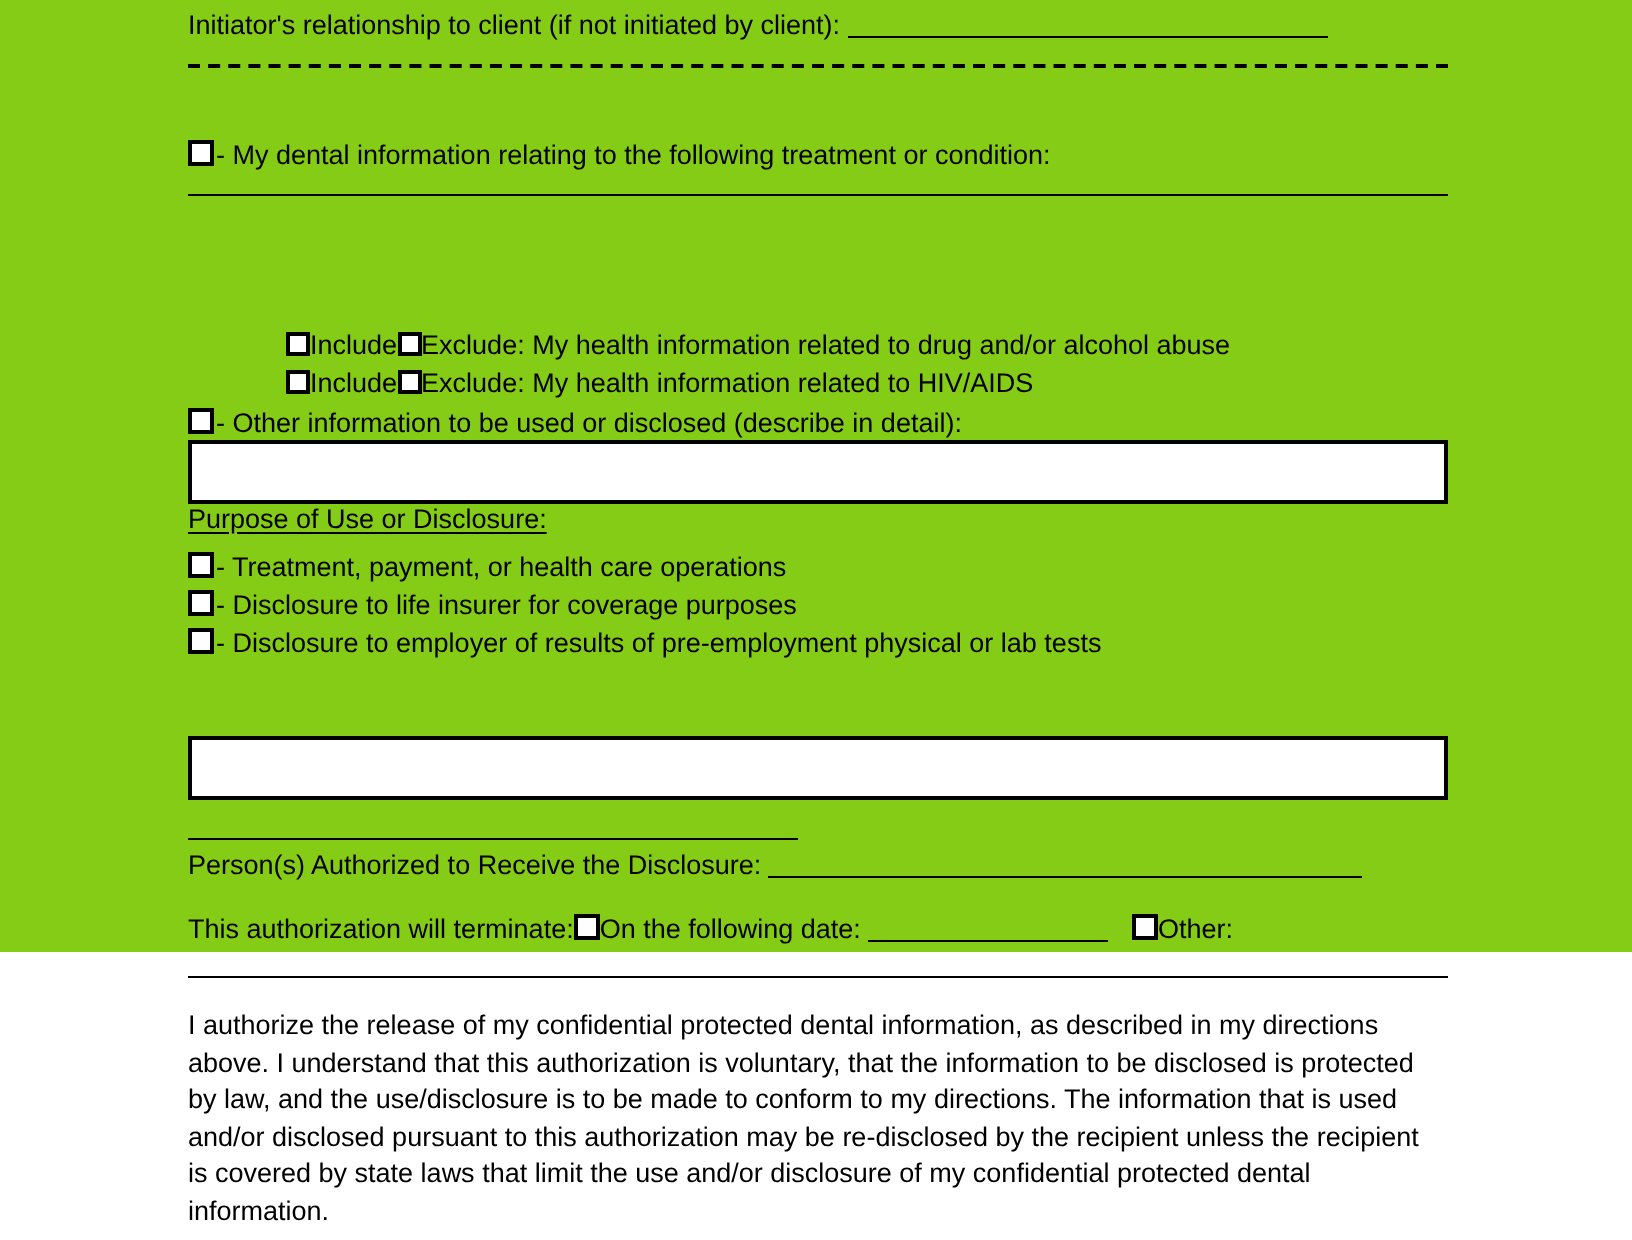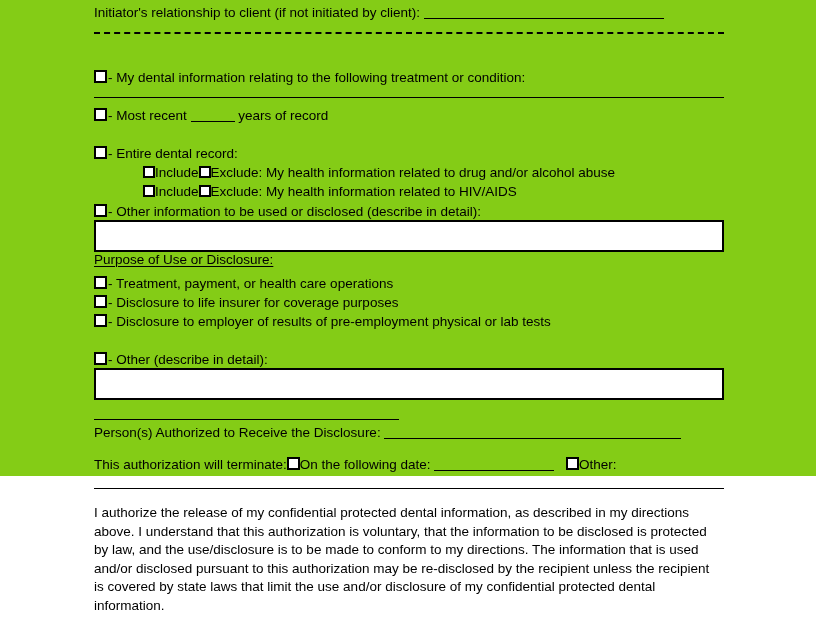--- a/index.html
+++ b/index.html
@@ -120,32 +120,22 @@
   <div class="dashed-rule" style="top:32px;"></div>
 
 
   <div class="row line" style="top:68px;text-align:right;">
     <span class="cb"></span><span class="cb-label">-</span>
     <span>My dental information relating to the following treatment or condition:</span>
   </div>
 
   <div class="rule" style="top:97px;"></div>
 
-  <div class="row line" style="top:106px;">
-    <span class="cb"></span><span class="cb-label">-</span>
-    <span>Most recent</span>
-    <span class="blank" style="width:44px;"></span>
-    <span>years of record</span>
-  </div>
 
 
-  <div class="row line" style="top:144px;">
-    <span class="cb"></span><span class="cb-label">-</span>
-    <span>Entire dental record:</span>
-  </div>
 
   <div class="row indent line" style="top:163px;">
     <span class="cb-sm"></span><span>Include</span><span class="cb-sm"></span><span>Exclude: My health information related to drug and/or alcohol abuse</span>
   </div>
 
   <div class="row indent line" style="top:182px;">
     <span class="cb-sm"></span><span>Include</span><span class="cb-sm"></span><span>Exclude: My health information related to HIV/AIDS</span>
   </div>
 
   <div class="row line" style="top:202px;">
@@ -166,24 +156,20 @@
     <span class="cb"></span><span class="cb-label">-</span>
     <span>Disclosure to employer of results of pre-employment physical or lab tests</span>
   </div>
 
   <div class="row line" style="top:293px;">
     <span class="cb"></span><span class="cb-label">-</span>
     <span>Disclosure to life insurer for coverage purposes</span>
   </div>
 
 
-  <div class="row line" style="top:350px;">
-    <span class="cb"></span><span class="cb-label">-</span>
-    <span>Other (describe in detail):</span>
-  </div>
 
   <div class="textbox" style="top:368px; height:32px;"></div>
 
   <div class="row line" style="top:404px;">
     <span class="blank" style="width:305px;"></span>
   </div>
 
   <div class="row line" style="top:455px;">
     <span>This authorization will terminate:</span><span class="cb"></span><span>On the following date:</span>
     <span class="blank" style="width:120px;"></span>

